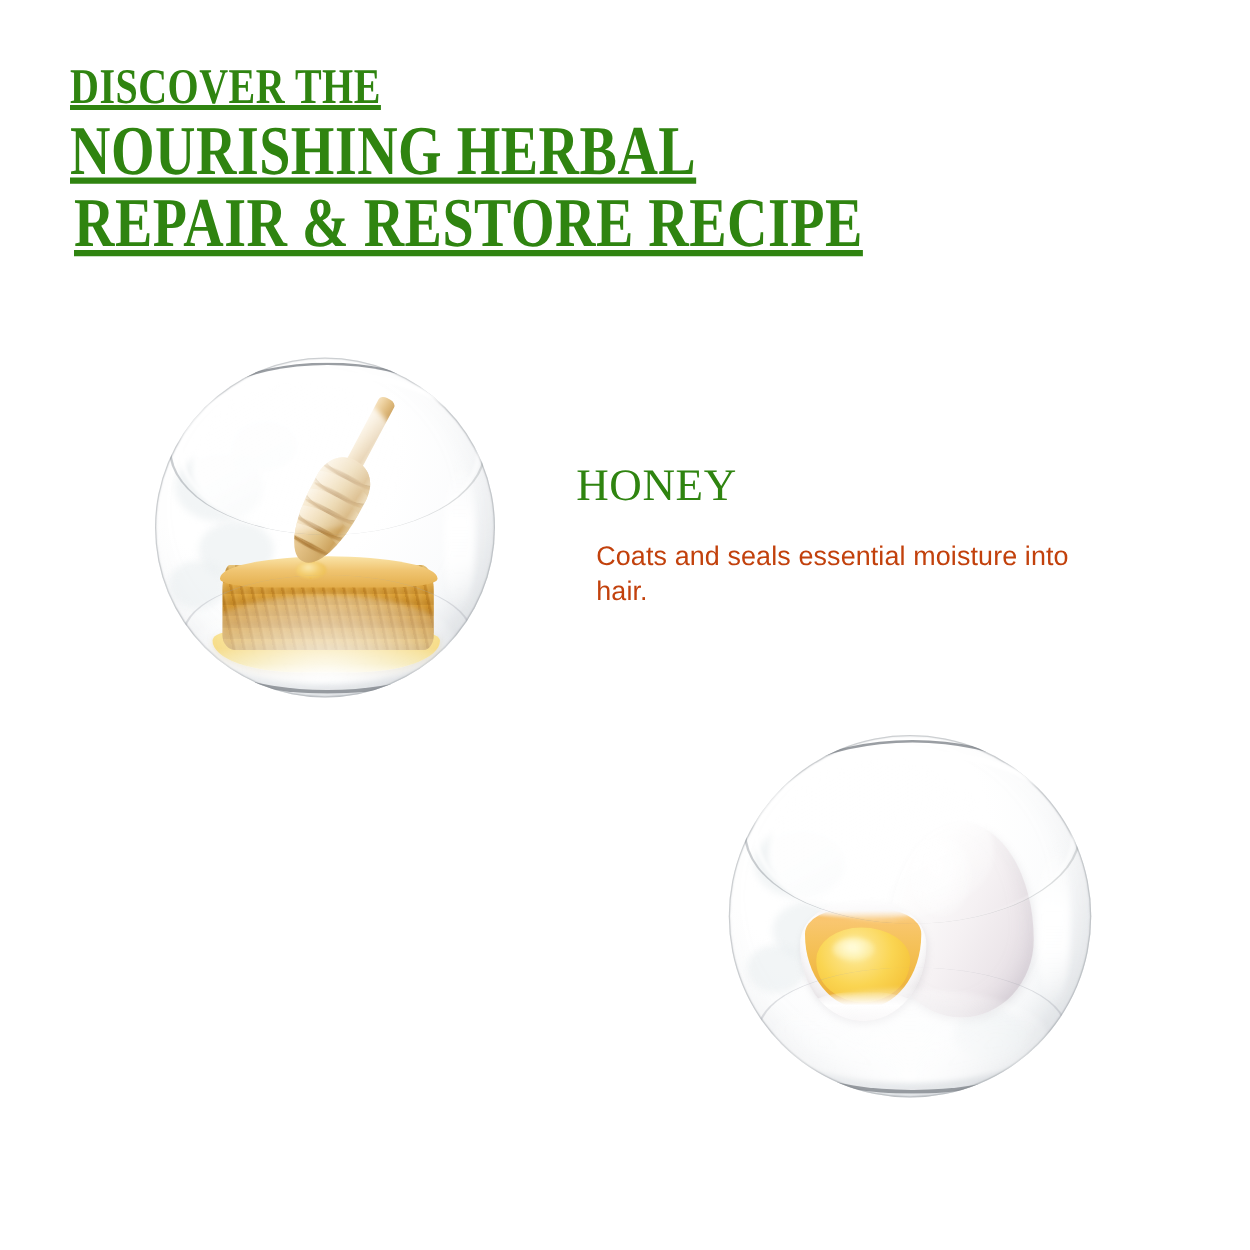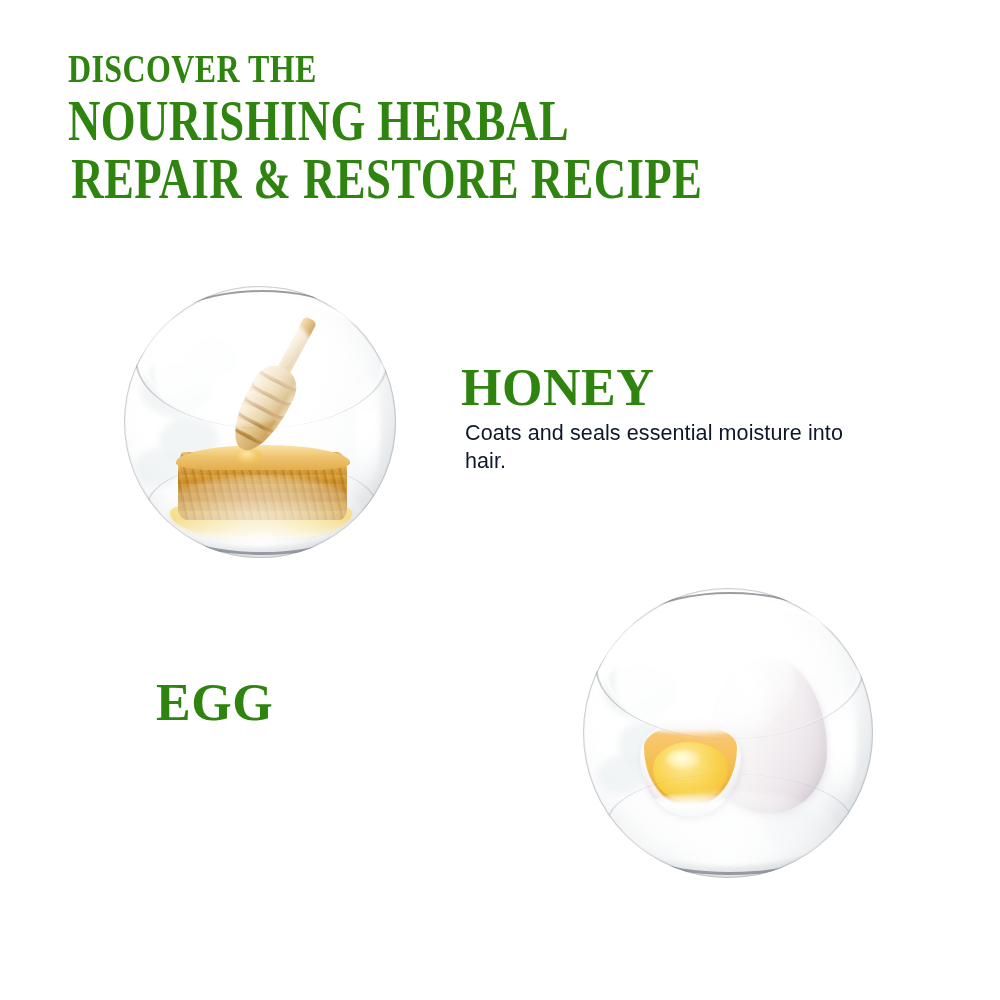--- a/index.html
+++ b/index.html
@@ -17,24 +17,25 @@
     position: relative;
     width: 1000px;
     height: 1000px;
     background: #ffffff;
     overflow: hidden;
   }
 
   
   .headline {
     position: absolute;
-    left: 68px;
+    left: 56px;
     top: 48px;
     width: 900px;
     color: #2f8410;
+    text-decoration: underline;
   }
   .headline-line {
     font-family: "Liberation Serif", "DejaVu Serif", serif;
     font-weight: bold;
     color: #2f8410;
     letter-spacing: 0.5px;
     white-space: nowrap;
     display: block;
     transform-origin: left top;
   }
@@ -54,34 +55,34 @@
     font-size: 56px;
     line-height: 58px;
     transform: scaleX(0.80);
     padding-left: 4px;
   }
 
   
   .ing-text { position: absolute; }
   .ing-title {
     font-family: "Liberation Serif", "DejaVu Serif", serif;
-    font-weight: bold;
-    font-size: 52px;
+    font-weight: normal;
+    font-size: 36px;
     line-height: 54px;
     color: #2f8410;
     letter-spacing: 0.5px;
     margin: 0 0 4px 0;
     white-space: nowrap;
   }
   .ing-desc {
     font-family: "Liberation Sans", sans-serif;
     font-size: 21.5px;
     line-height: 28px;
-    color: #0f172a;
-    margin: 4px;
+    color: #c2410c;
+    margin: 16px;
     letter-spacing: 0.1px;
     white-space: pre-line;
   }
 
   #honey-text { left: 461px; top: 361px; width: 420px; }
   #egg-text   { left: 156px; top: 676px; width: 420px; }
 
   
   .sphere-wrap { position: absolute; }
 
@@ -551,16 +552,15 @@
       <div class="gloss-top"></div>
       <div class="side-streak"></div>
       <div class="bottom-glow"></div>
       <div class="rim-arc-inner"></div>
       <div class="rim-arc-top"></div>
       <div class="rim-arc-bottom"></div>
     </div>
   </div>
 
   <div class="ing-text" id="egg-text">
-    <div class="ing-title">EGG</div>
   </div>
 
 </div>
 
 </body></html>

